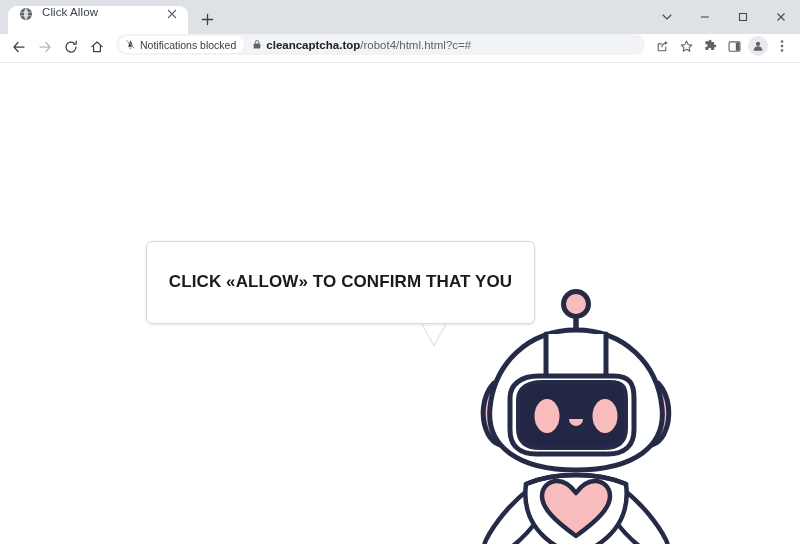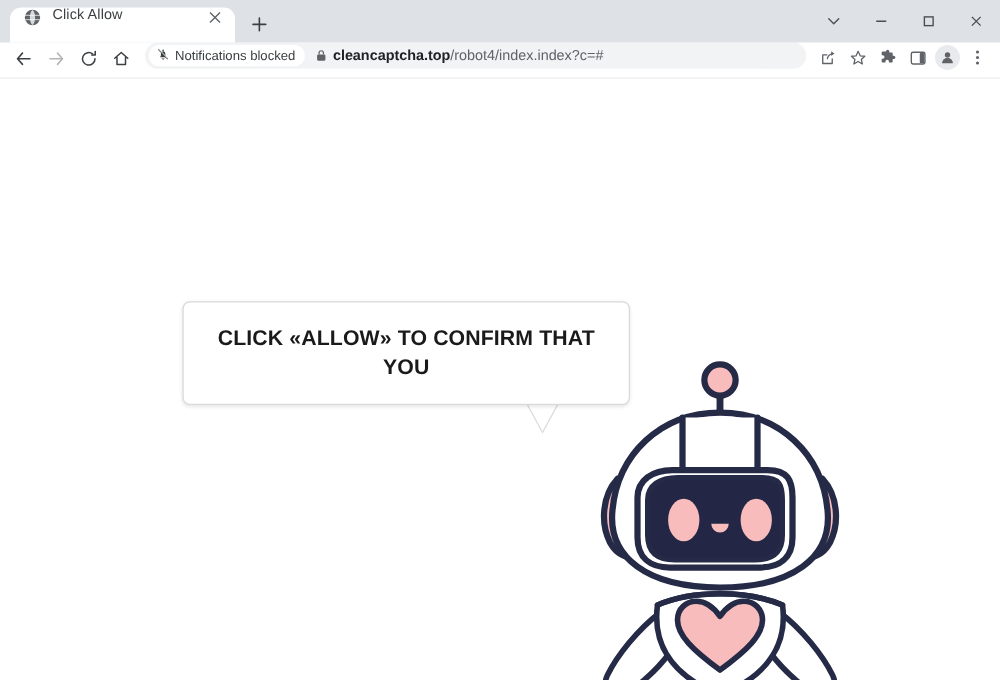--- a/index.html
+++ b/index.html
@@ -188,21 +188,21 @@
     position: relative;
     width: 800px;
     height: 481px;
     background: #ffffff;
     overflow: hidden;
   }
   .bubble {
     position: absolute;
     left: 146px;
     top: 178px;
-    width: 358px;
+    width: 389px;
     height: 83px;
     background: #ffffff;
     border: 1px solid #dadada;
     border-radius: 6px;
     box-shadow: 0 1px 3px rgba(0,0,0,0.10);
     display: flex;
     align-items: center;
     justify-content: center;
     box-sizing: border-box;
   }
@@ -320,21 +320,21 @@
           </svg>
         </span>
         <span class="chip-label">Notifications blocked</span>
       </div>
       <span class="lock-wrap">
         <svg width="10" height="11" viewBox="0 0 12 13">
           <rect x="2" y="5.4" width="8" height="6" rx="1.1" fill="#5f6368"></rect>
           <path d="M3.9 5.4 V3.9 a2.1 2.1 0 0 1 4.2 0 V5.4" stroke="#5f6368" stroke-width="1.15" fill="none"></path>
         </svg>
       </span>
-      <span class="url"><span class="host">cleancaptcha.top</span><span>/robot4/index.index?c=#</span></span>
+      <span class="url"><span class="host">cleancaptcha.top</span><span>/robot4/html.html?c=#</span></span>
     </div>
 
     <div class="tb-icon">
       <svg width="15" height="15" viewBox="0 0 16 16">
         <path d="M11.5 8.6 V12.6 H3.4 V5.2 H7" stroke="#5f6368" stroke-width="1.15" fill="none" stroke-linecap="round" stroke-linejoin="round"></path>
         <path d="M7.3 8.4 C8 5.6 10 4.2 12.6 4.1" stroke="#5f6368" stroke-width="1.15" fill="none" stroke-linecap="round"></path>
         <path d="M10.6 2.1 L13.2 4.1 L10.6 6.1 Z" fill="#5f6368"></path>
       </svg>
     </div>
     <div class="tb-icon">

